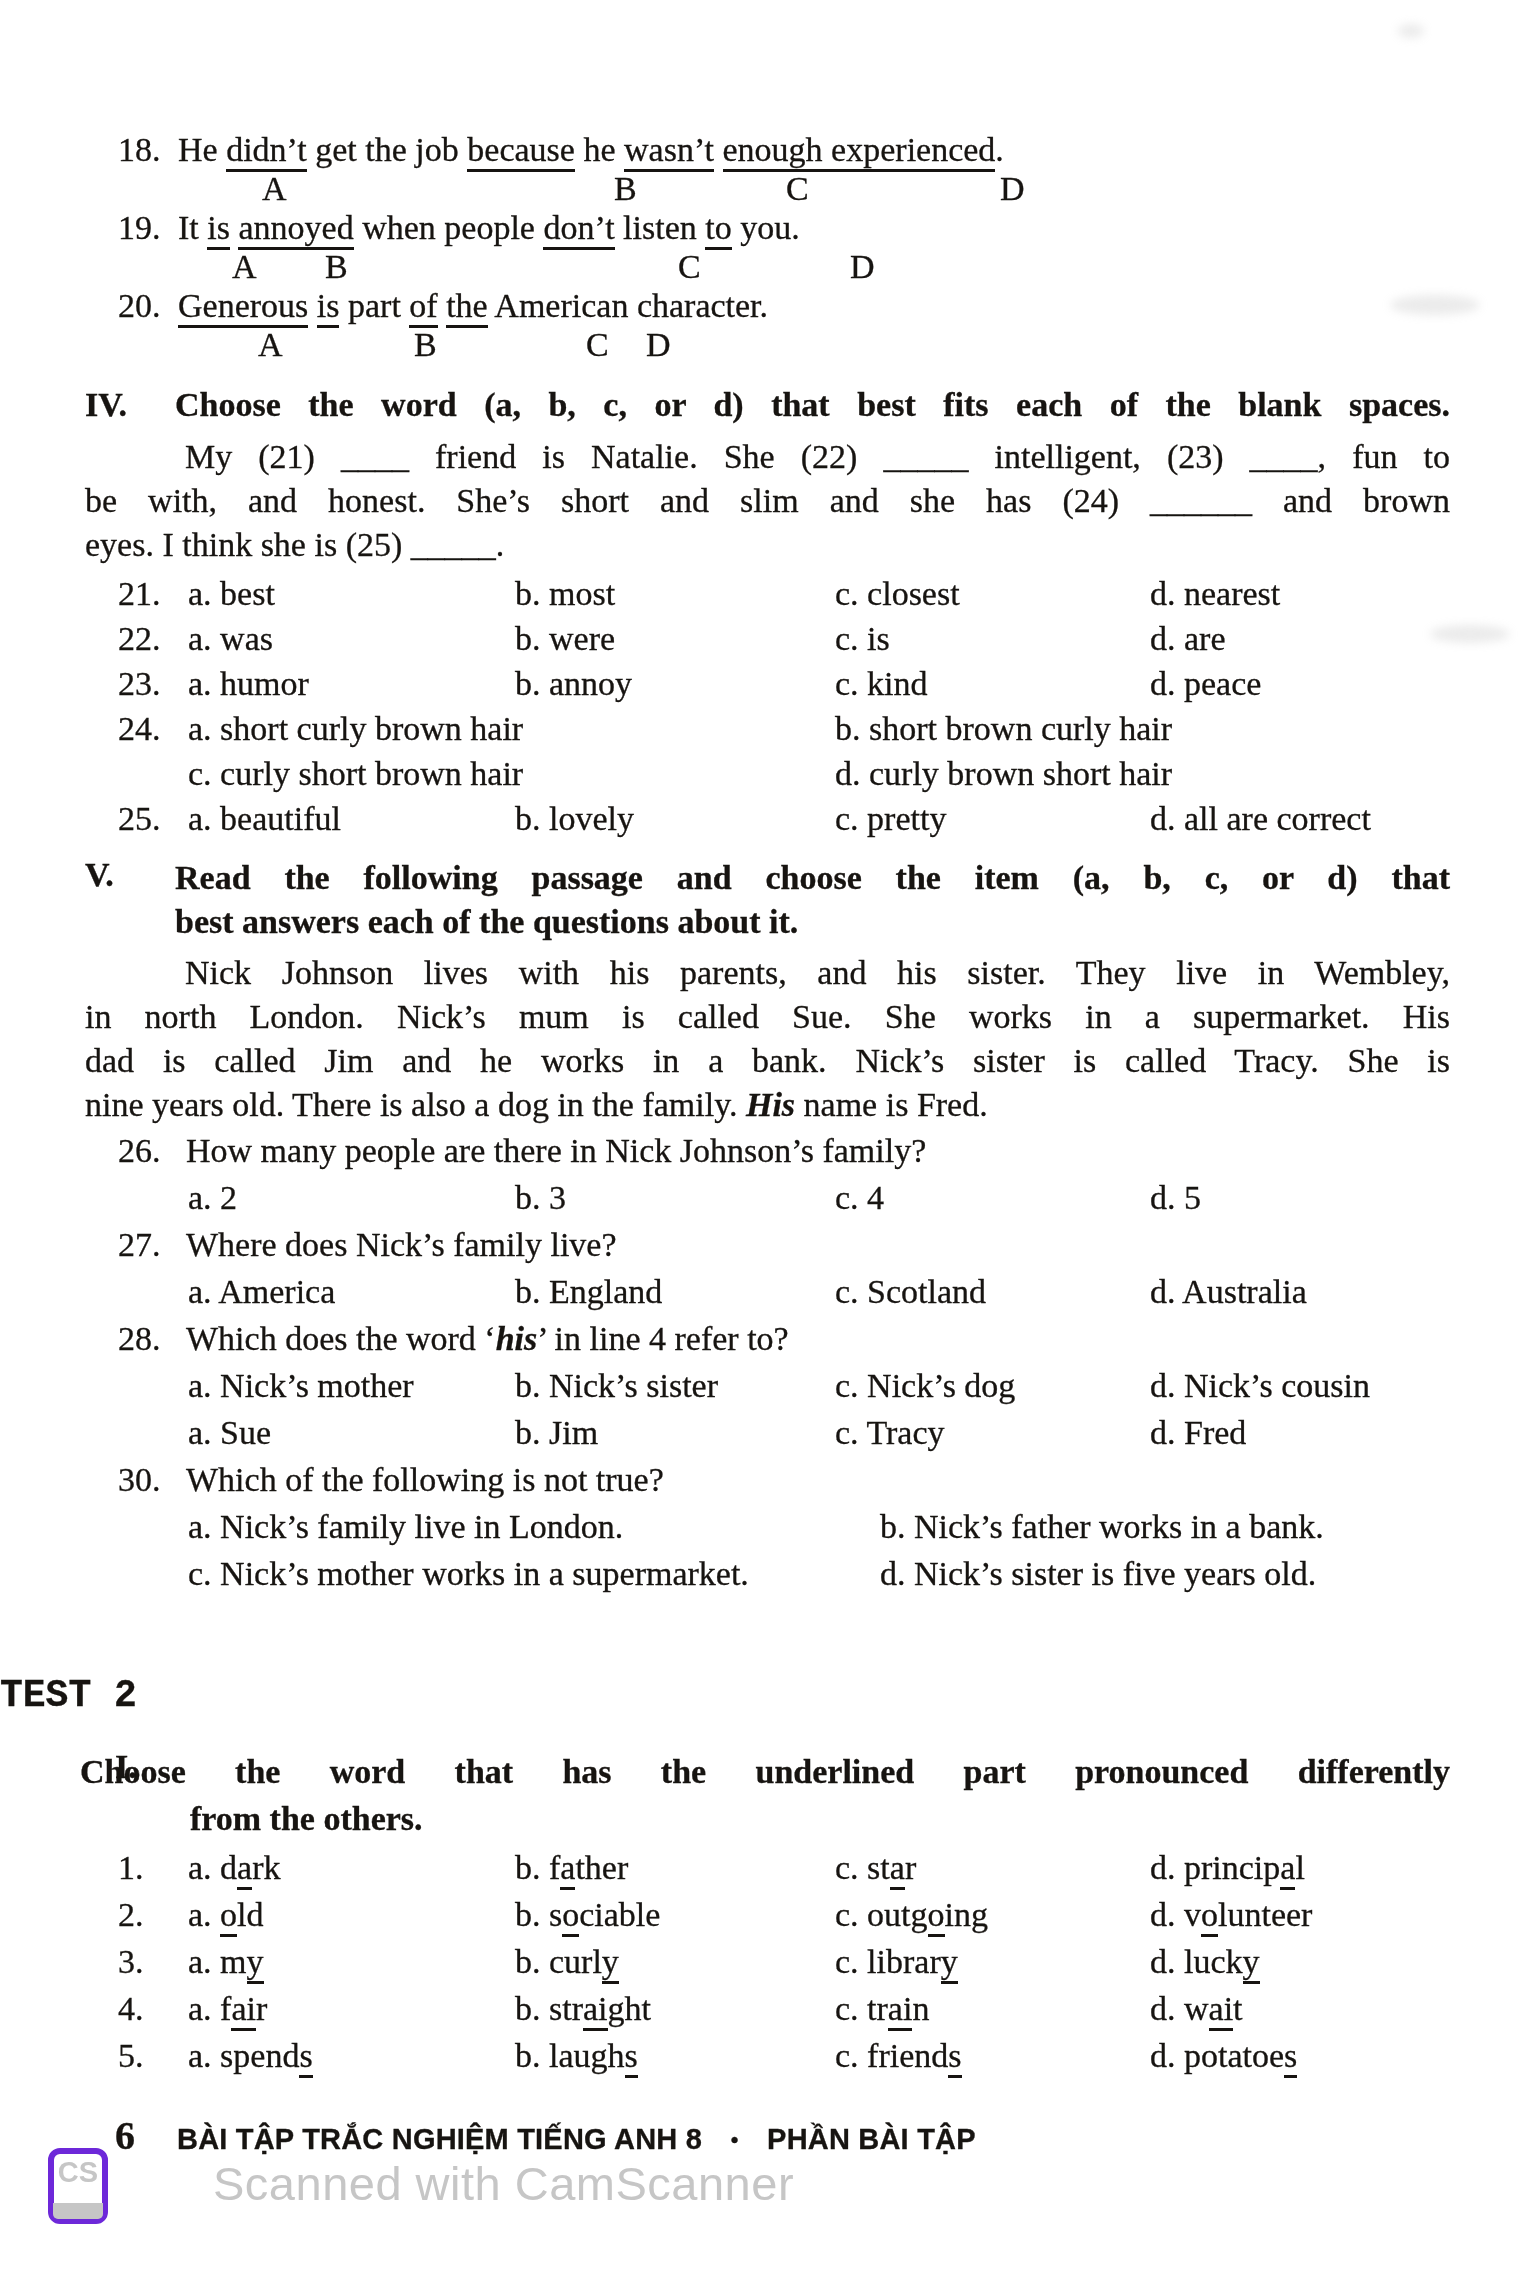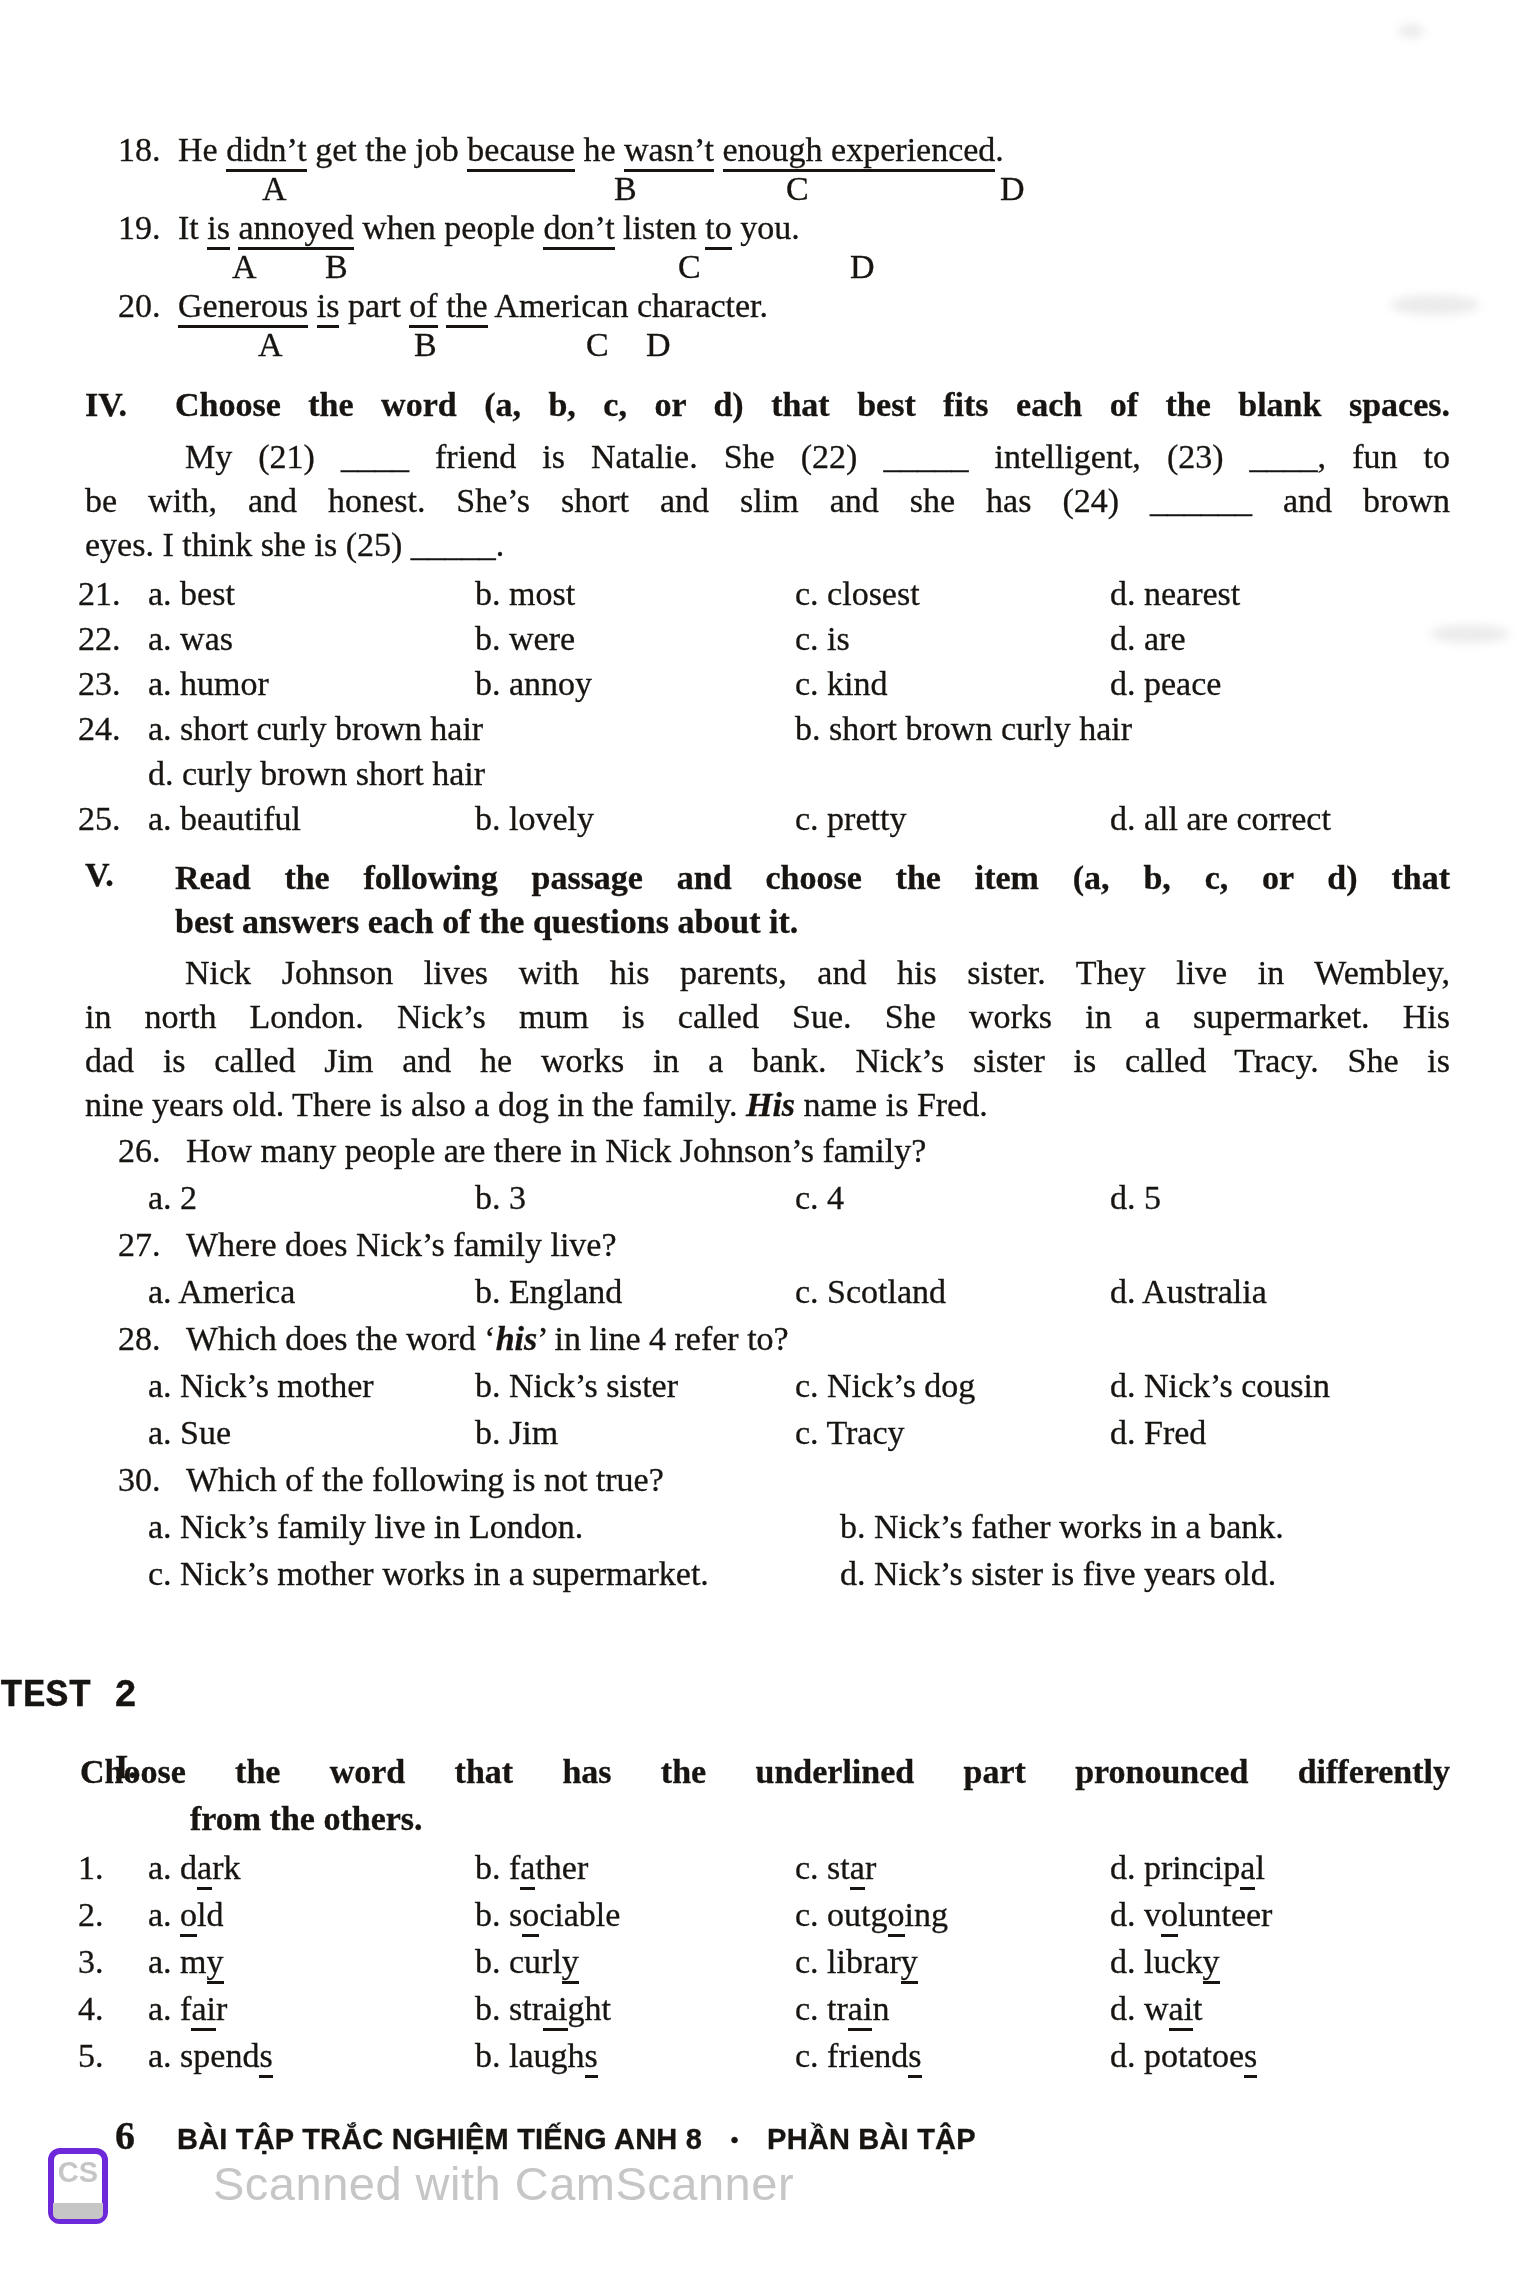--- a/index.html
+++ b/index.html
@@ -21,21 +21,21 @@
   .sechead .lbl{position:absolute;font-weight:700;}
   .sechead .ttl{font-weight:700;}
   .hline{height:44px;line-height:44px;}
   .hline47{height:47px;line-height:47px;}
   .just{text-align:justify;text-align-last:justify;}
   
   .para{margin-left:85px;width:1365px;line-height:44px;}
   .para .ln{height:44px;}
   .para .ind{padding-left:100px;}
   
-  .orow{display:grid;grid-template-columns:70px 327px 320px 315px 1fr;padding-left:78px;height:45px;line-height:45px;white-space:nowrap;}
+  .orow{display:grid;grid-template-columns:70px 327px 320px 315px 1fr;padding-left:118px;height:45px;line-height:45px;white-space:nowrap;}
   .orow.h47{height:47px;line-height:47px;}
   .orow.two{grid-template-columns:70px 647px 1fr;}
   .orow.two30{grid-template-columns:70px 692px 1fr;}
   .qrow{padding-left:118px;height:47px;line-height:47px;white-space:nowrap;}
   .qrow .q-num{width:68px;}
   
   .test-head{font-size:38px;font-weight:700;height:62px;line-height:62px;font-family:Liberation Mono, monospace;}
   
   .footer{display:flex;align-items:baseline;padding-left:115px;height:44px;}
   .footer .pg{font-weight:700;font-size:40px;}
@@ -121,20 +121,21 @@
         <span class="opt">c. kind</span>
         <span class="opt">d. peace</span>
       </div>
       <div class="orow two">
         <span>24.</span>
         <span class="opt">a. short curly brown hair</span>
         <span class="opt">b. short brown curly hair</span>
       </div>
       <div class="orow two">
         <span></span>
+        <span class="opt">c. curly short brown hair</span>
         <span class="opt">d. curly brown short hair</span>
       </div>
       <div class="orow">
         <span>25.</span>
         <span class="opt">a. beautiful</span>
         <span class="opt">b. lovely</span>
         <span class="opt">c. pretty</span>
         <span class="opt">d. all are correct</span>
       </div>
     </div>

